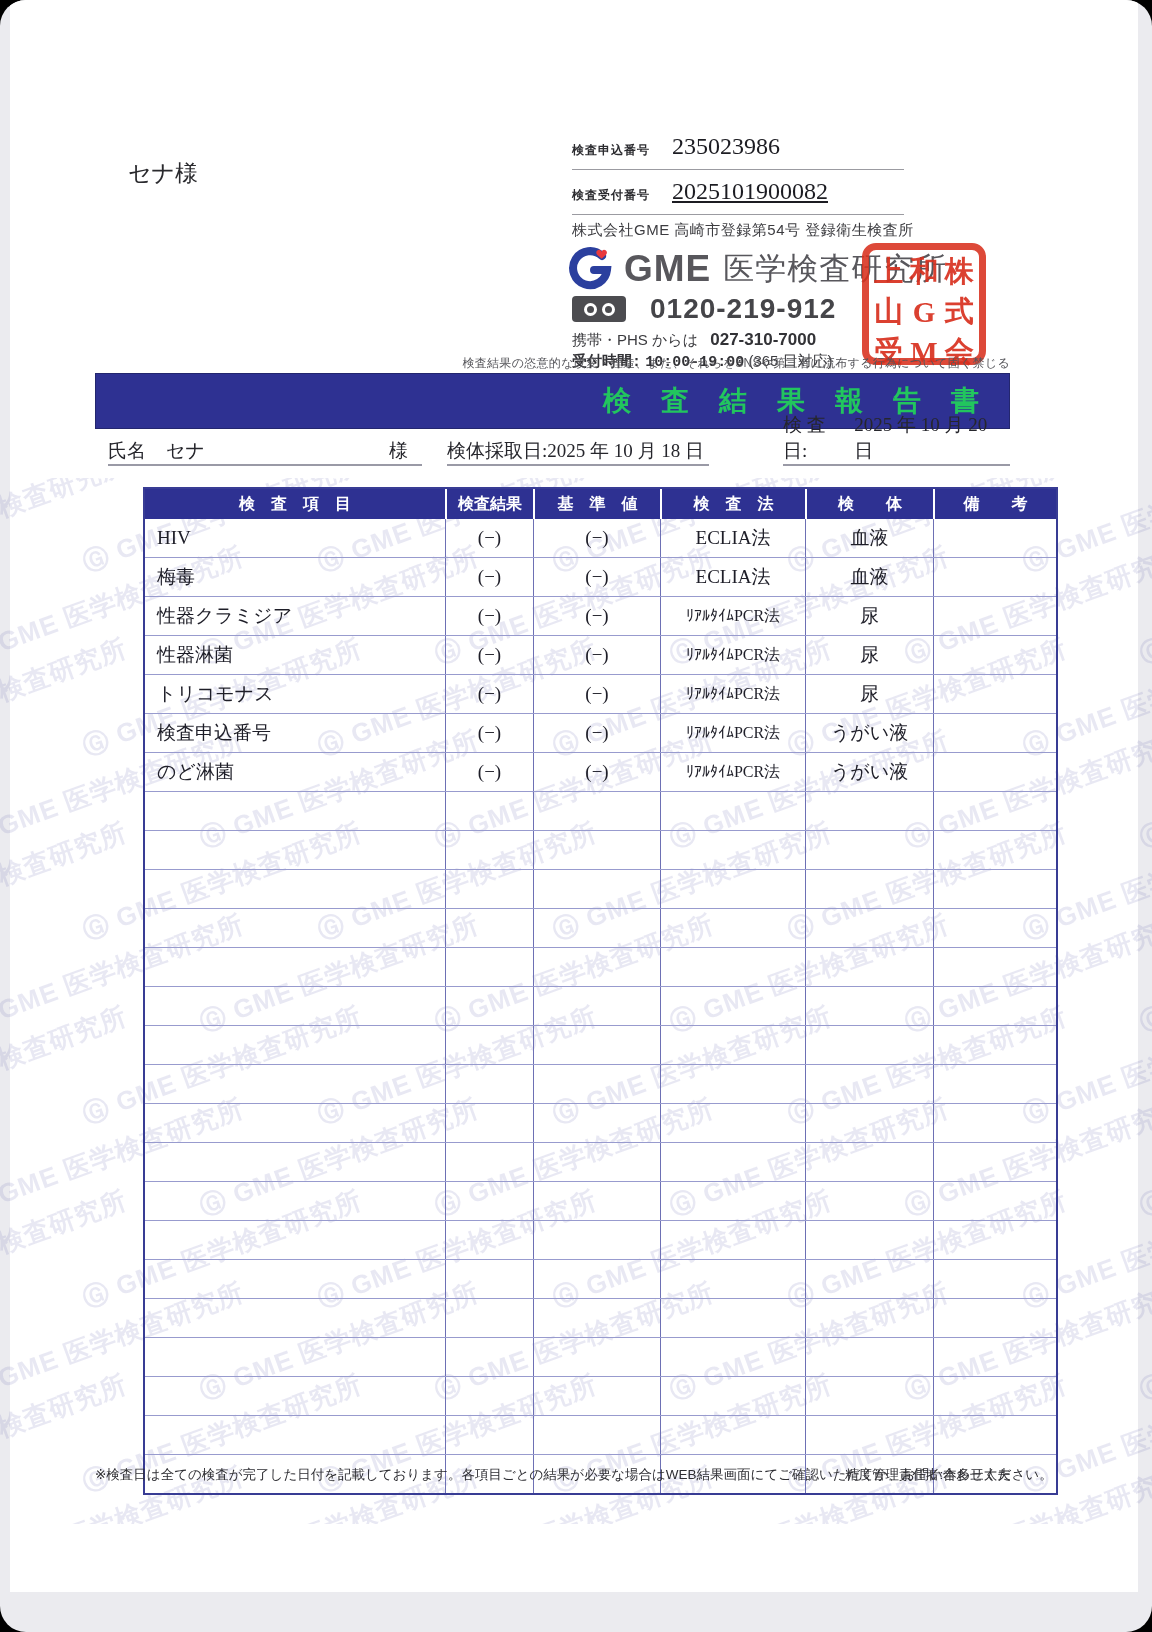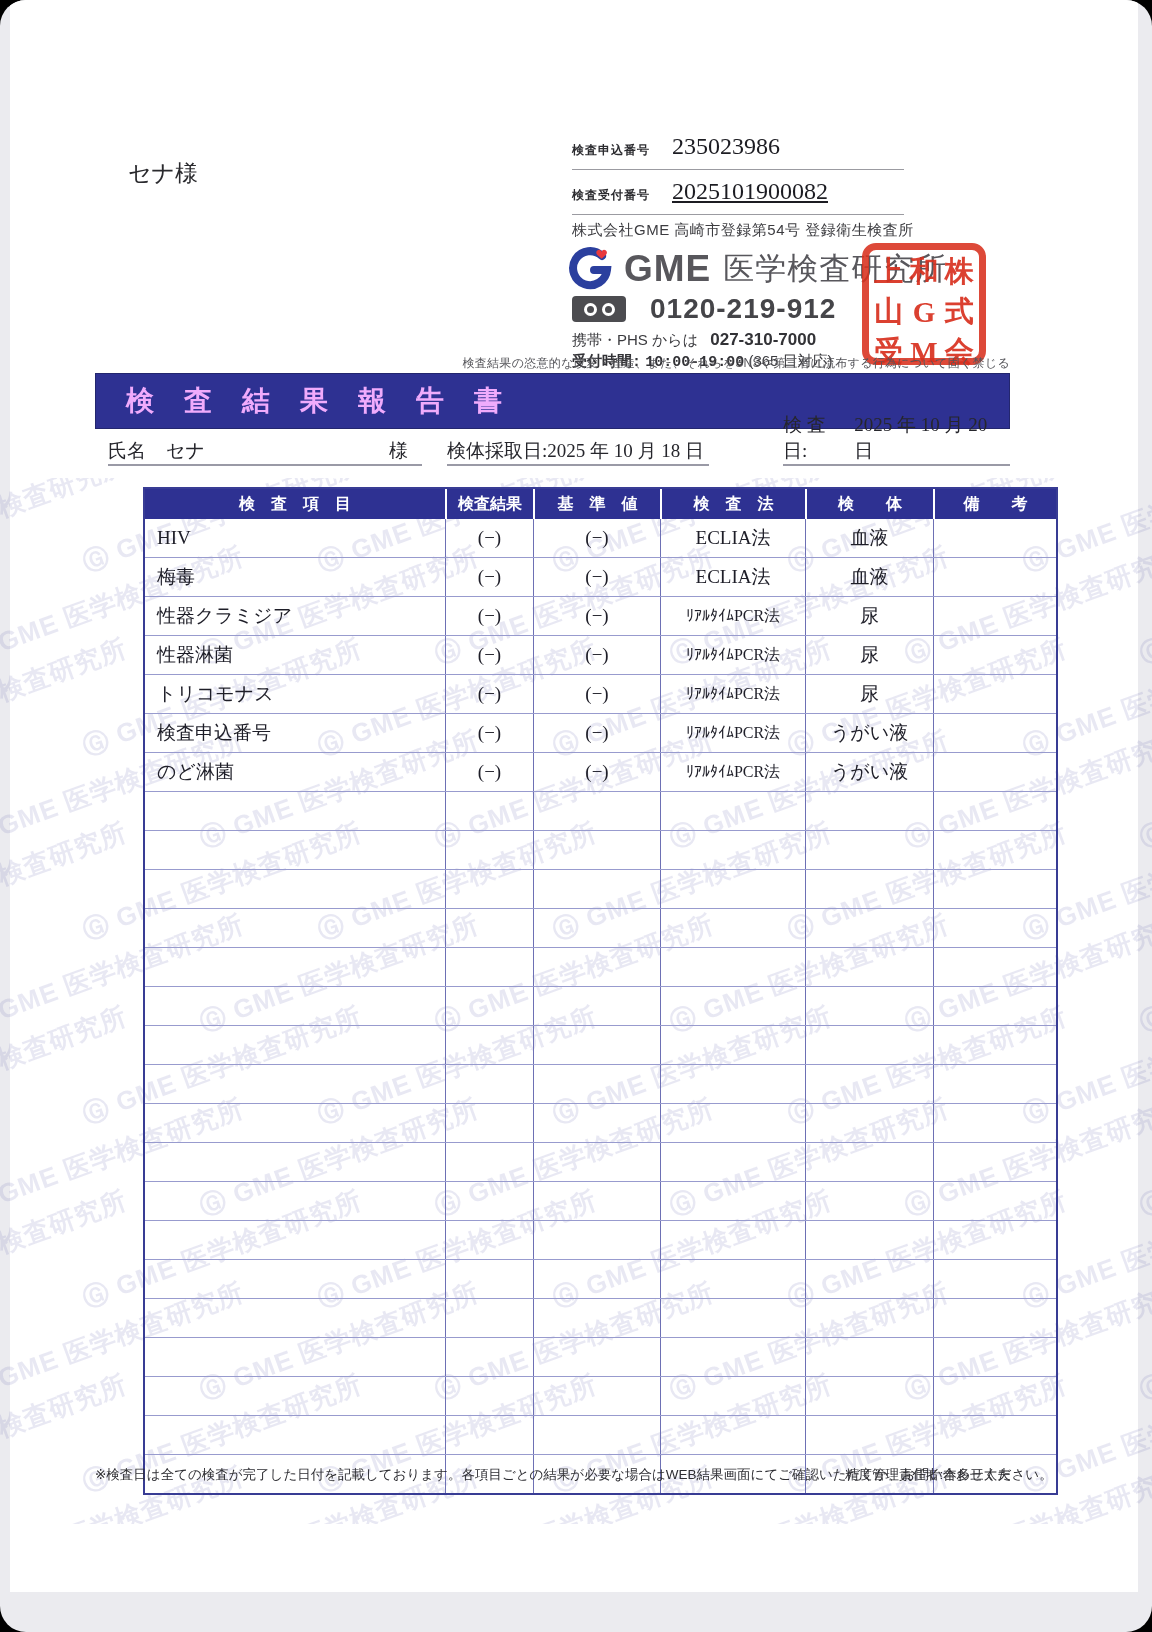--- a/index.html
+++ b/index.html
@@ -68,21 +68,21 @@
     display:flex;align-items:center;justify-content:center;
     font-family:"Liberation Serif","DejaVu Serif",serif;
     font-weight:bold;font-size:29px;color:rgba(216,48,30,0.92);
   }
 
   .disclaimer{position:absolute;right:142px;top:355px;font-size:12px;color:#55555a;letter-spacing:0.3px;}
 
   .title-bar{
     position:absolute;left:95px;top:373px;width:915px;height:56px;
     background:#2e3192;border:1px solid #23266e;box-sizing:border-box;
-    color:#f0abfc;display:flex;align-items:center;justify-content:flex-start;
+    color:#22c55e;display:flex;align-items:center;justify-content:flex-end;
     font-size:28px;font-weight:bold;letter-spacing:30px;text-indent:30px;
   }
 
   .pfield{position:absolute;top:434px;height:30px;border-bottom:2px solid #9a9aa6;display:flex;align-items:flex-end;font-size:19px;color:#26262c;}
   .pfield .sp{margin-left:20px;}
   .pf-name{left:108px;width:314px;}
   .pf-name .hono{margin-left:auto;margin-right:14px;}
   .pf-collect{left:447px;width:262px;}
   .pf-exam{left:783px;width:227px;}
 

